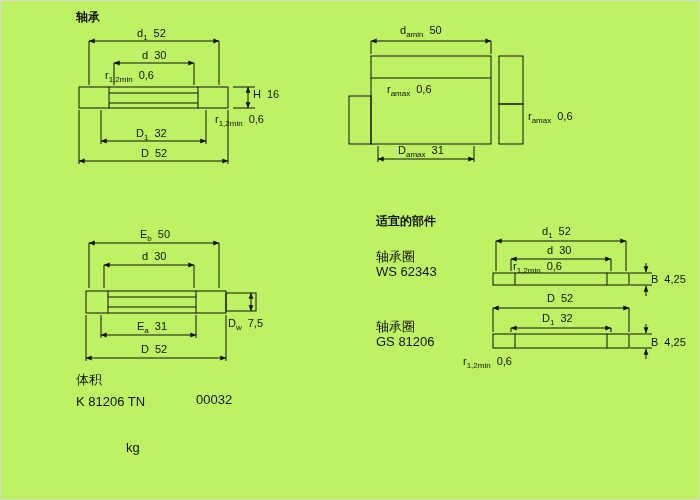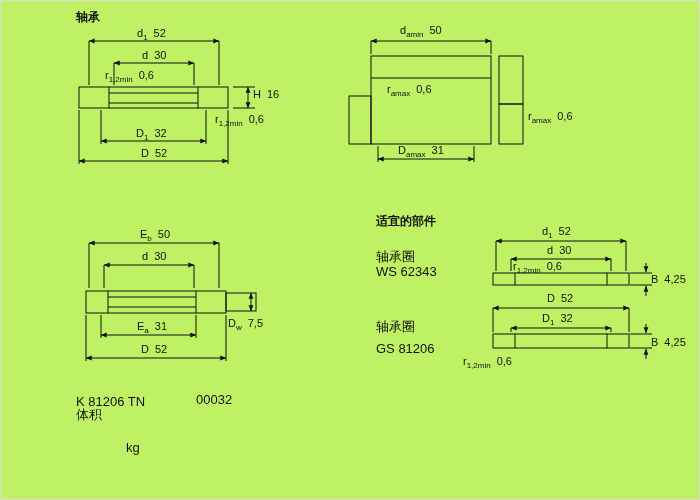--- a/index.html
+++ b/index.html
@@ -16,28 +16,28 @@
 </style>
 </head>
 <body>
 
 <div class="page">
 
   <div class="abs cn-title" style="left:75px;top:8px;">轴承</div>
   <div class="abs cn-title" style="left:375px;top:212px;">适宜的部件</div>
 
   <div class="abs txt" style="left:75px;top:373px;margin-top:20px;">K 81206 TN</div>
-  <div class="abs txt" style="left:75px;top:405px;">体积</div>
+  <div class="abs txt" style="left:75px;top:370px;">体积</div>
   <div class="abs txt" style="left:125px;top:391px;margin-top:48px;">kg</div>
   <div class="abs txt" style="left:195px;top:391px;">00032</div>
 
   <div class="abs txt" style="left:375px;top:247px;">轴承圈</div>
   <div class="abs txt" style="left:375px;top:263px;">WS 62343</div>
   <div class="abs txt" style="left:375px;top:317px;">轴承圈</div>
-  <div class="abs txt" style="left:375px;top:333px;margin-top:7px;">GS 81206</div>
+  <div class="abs txt" style="left:375px;top:333px;">GS 81206</div>
 
   <svg class="draw" width="700" height="500" viewBox="0 0 700 500">
     <defs>
       <marker id="arr" viewBox="0 0 10 10" refX="9.5" refY="5" markerUnits="userSpaceOnUse" markerWidth="9" markerHeight="6" orient="auto-start-reverse">
         <path d="M0,1 L10,5 L0,9 z" fill="#111"></path>
       </marker>
       <pattern id="hat" width="5" height="5" patternUnits="userSpaceOnUse" patternTransform="rotate(45)">
         <rect width="5" height="5" fill="#ffffff"></rect>
         <line x1="0" y1="0" x2="0" y2="5" stroke="#555" stroke-width="1"></line>
       </pattern>

